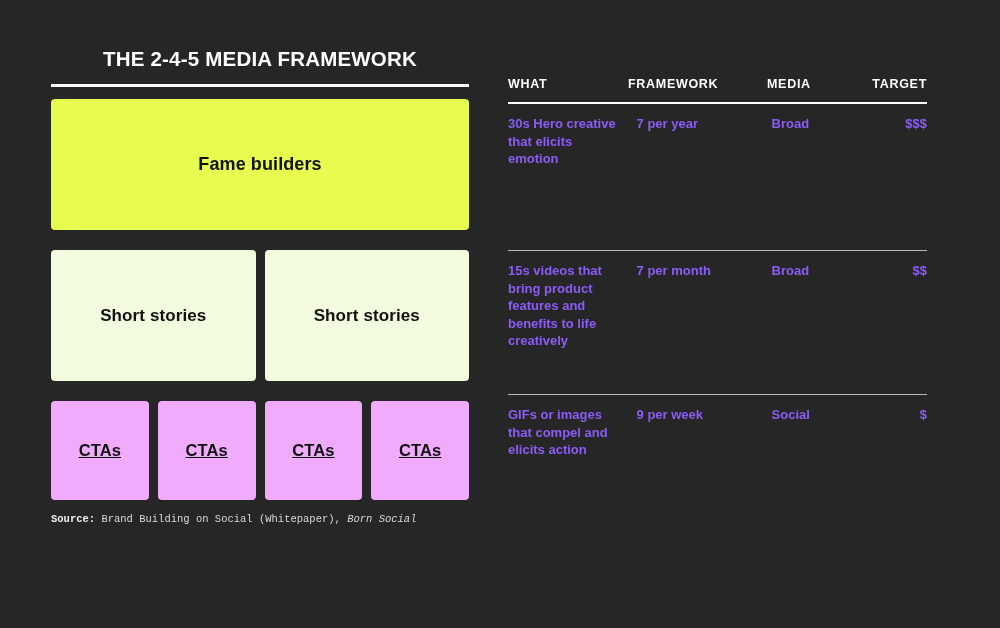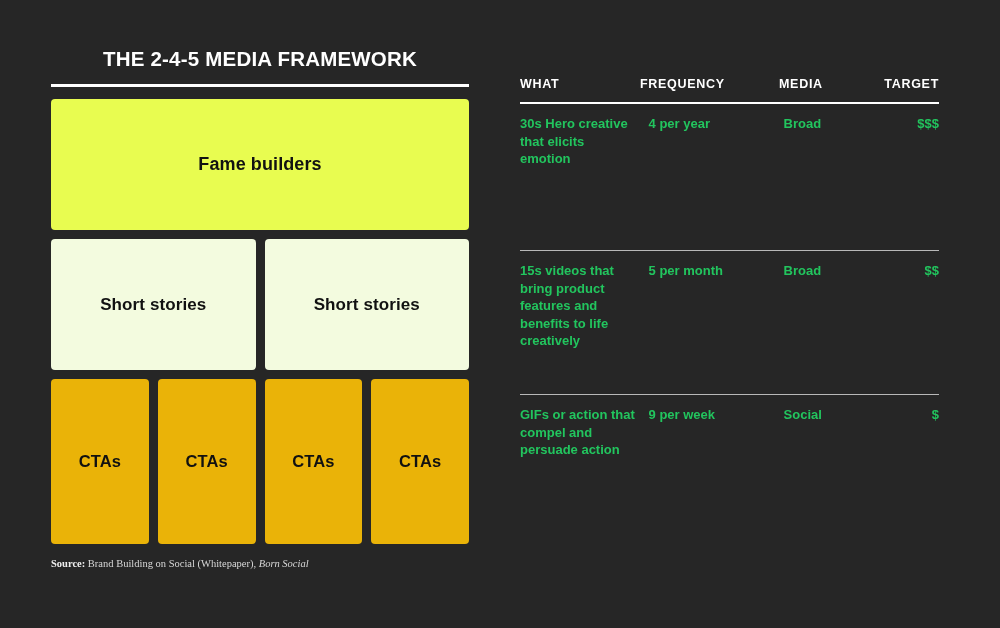--- a/index.html
+++ b/index.html
@@ -47,21 +47,21 @@
 
   .pyramid {
     margin-top: 12px;
   }
 
   .tier {
     display: flex;
     gap: 9px;
   }
   .tier + .tier {
-    margin-top: 9px;
+    margin-top: 20px;
   }
 
   .block {
     border-radius: 4px;
     display: flex;
     align-items: center;
     justify-content: center;
     box-sizing: border-box;
     text-align: left;
   }
@@ -83,42 +83,43 @@
   }
 
   .tier-short .block {
     flex: 1 1 0;
     height: 131px;
     background: #f3fbdf;
   }
 
   .tier-cta .block {
     flex: 1 1 0;
-    height: 165px;
-    background: #eab308;
+    height: 99px;
+    background: #f0abfc;
+    text-decoration: underline;
   }
   .tier-cta .block-label {
     font-size: 16.5px;
   }
 
   .source {
     margin-top: 13px;
-    font-family: Liberation Serif, serif;
+    font-family: Liberation Mono, monospace;
     font-size: 10.5px;
     color: #d8d8d8;
     line-height: 13px;
     white-space: nowrap;
   }
   .source b { font-weight: bold; color: #f0f0f0; }
   .source i { font-style: italic; }
 
   
   .table-panel {
     position: absolute;
-    left: 520px;
+    left: 508px;
     top: 76px;
     width: 419px;
   }
 
   .trow {
     display: flex;
     align-items: flex-start;
   }
 
   .col-what      { width: 120px; }
@@ -144,21 +145,21 @@
     height: 1px;
     background: #b8b8b8;
   }
 
   .tbody-row {
     padding-top: 11px;
     padding-bottom: 11px;
     box-sizing: border-box;
   }
   .tbody-row .cell {
-    color: #22c55e;
+    color: #8b5cf6;
     font-size: 13px;
     font-weight: bold;
     line-height: 17.5px;
   }
   .tbody-row .col-what { padding-right: 12px; box-sizing: border-box; width: 132px; }
 
   .row-1 { height: 146px; }
   .row-2 { height: 143px; }
   .row-3 { height: 120px; }
 </style>
@@ -210,47 +211,47 @@
     <div class="source">
       <b>Source:</b><span> Brand Building on Social (Whitepaper), </span><i>Born Social</i>
     </div>
 
   </div>
 
   <div class="table-panel">
 
     <div class="trow thead">
       <div class="cell col-what">WHAT</div>
-      <div class="cell col-frequency">FREQUENCY</div>
+      <div class="cell col-frequency">FRAMEWORK</div>
       <div class="cell col-target">MEDIA</div>
       <div class="cell col-spend">TARGET</div>
     </div>
 
     <div class="head-rule"></div>
 
     <div class="trow tbody-row row-1">
       <div class="cell col-what">30s Hero creative that elicits emotion</div>
-      <div class="cell col-frequency">4 per year</div>
+      <div class="cell col-frequency">7 per year</div>
       <div class="cell col-target">Broad</div>
       <div class="cell col-spend">$$$</div>
     </div>
 
     <div class="row-rule"></div>
 
     <div class="trow tbody-row row-2">
       <div class="cell col-what">15s videos that bring product features and benefits to life creatively</div>
-      <div class="cell col-frequency">5 per month</div>
+      <div class="cell col-frequency">7 per month</div>
       <div class="cell col-target">Broad</div>
       <div class="cell col-spend">$$</div>
     </div>
 
     <div class="row-rule"></div>
 
     <div class="trow tbody-row row-3">
-      <div class="cell col-what">GIFs or action that compel and persuade action</div>
+      <div class="cell col-what">GIFs or images that compel and elicits action</div>
       <div class="cell col-frequency">9 per week</div>
       <div class="cell col-target">Social</div>
       <div class="cell col-spend">$</div>
     </div>
 
   </div>
 
 </div>
 
 </body></html>

